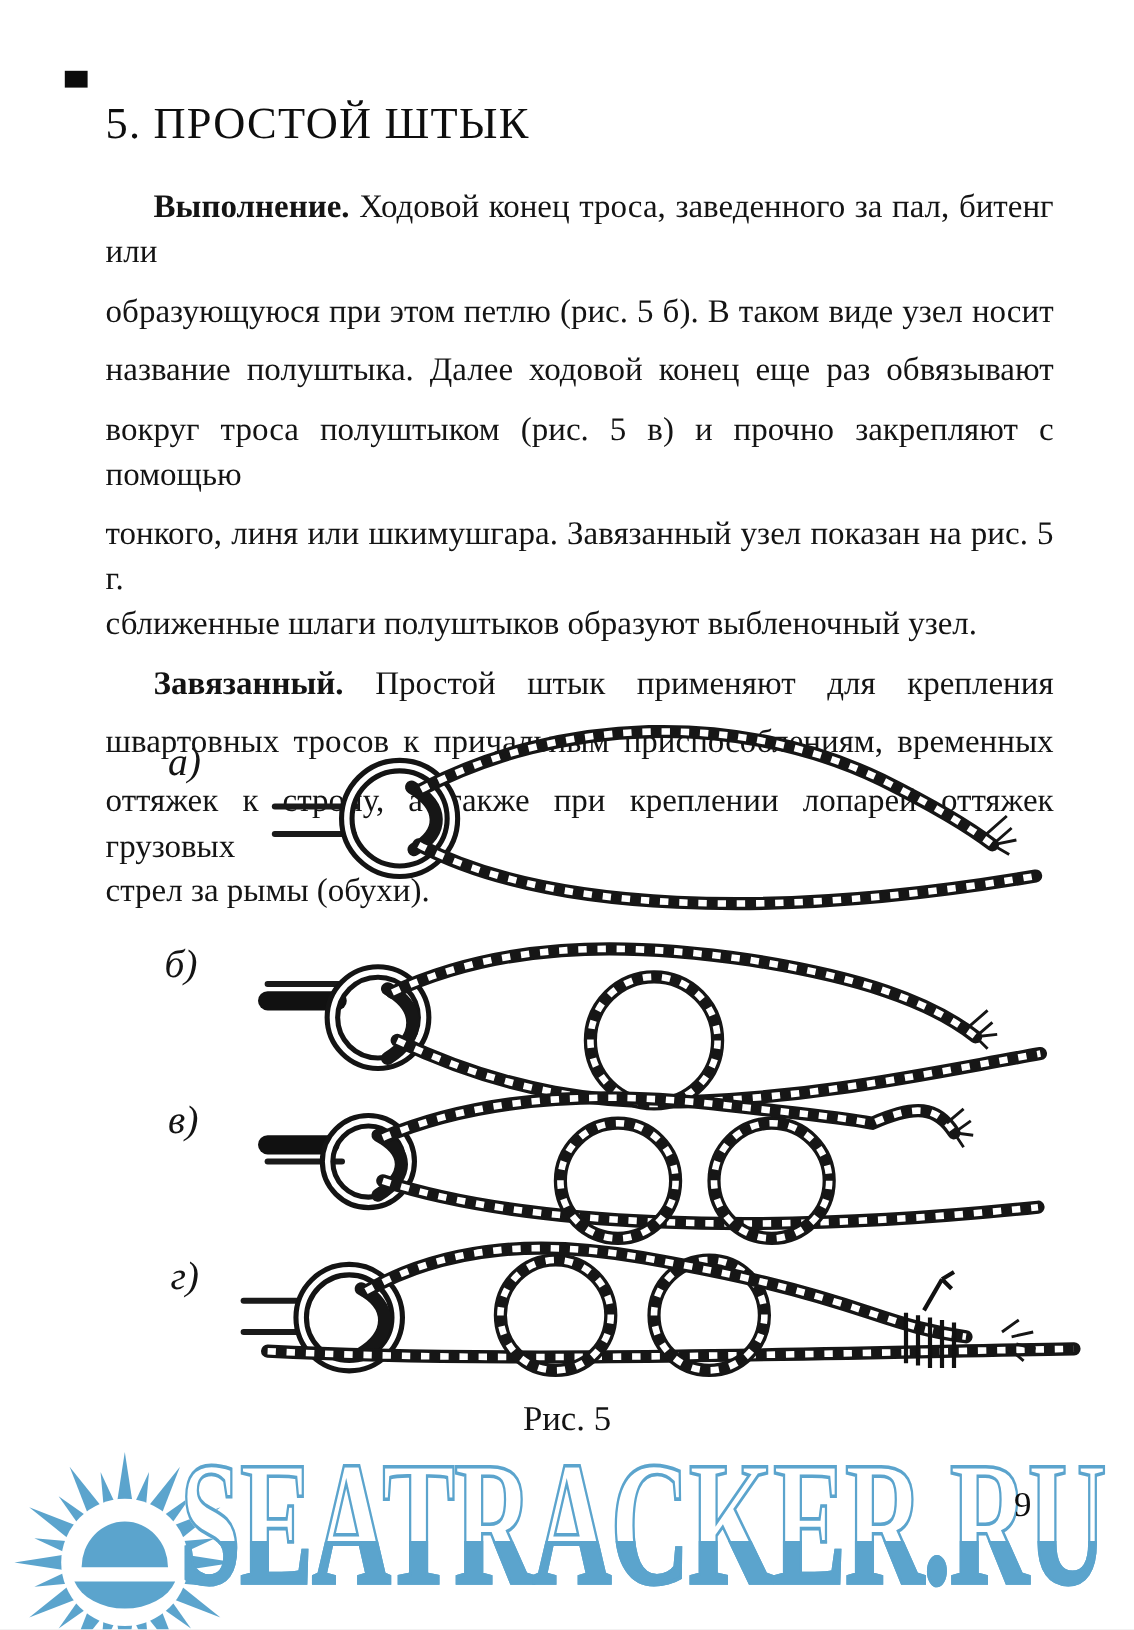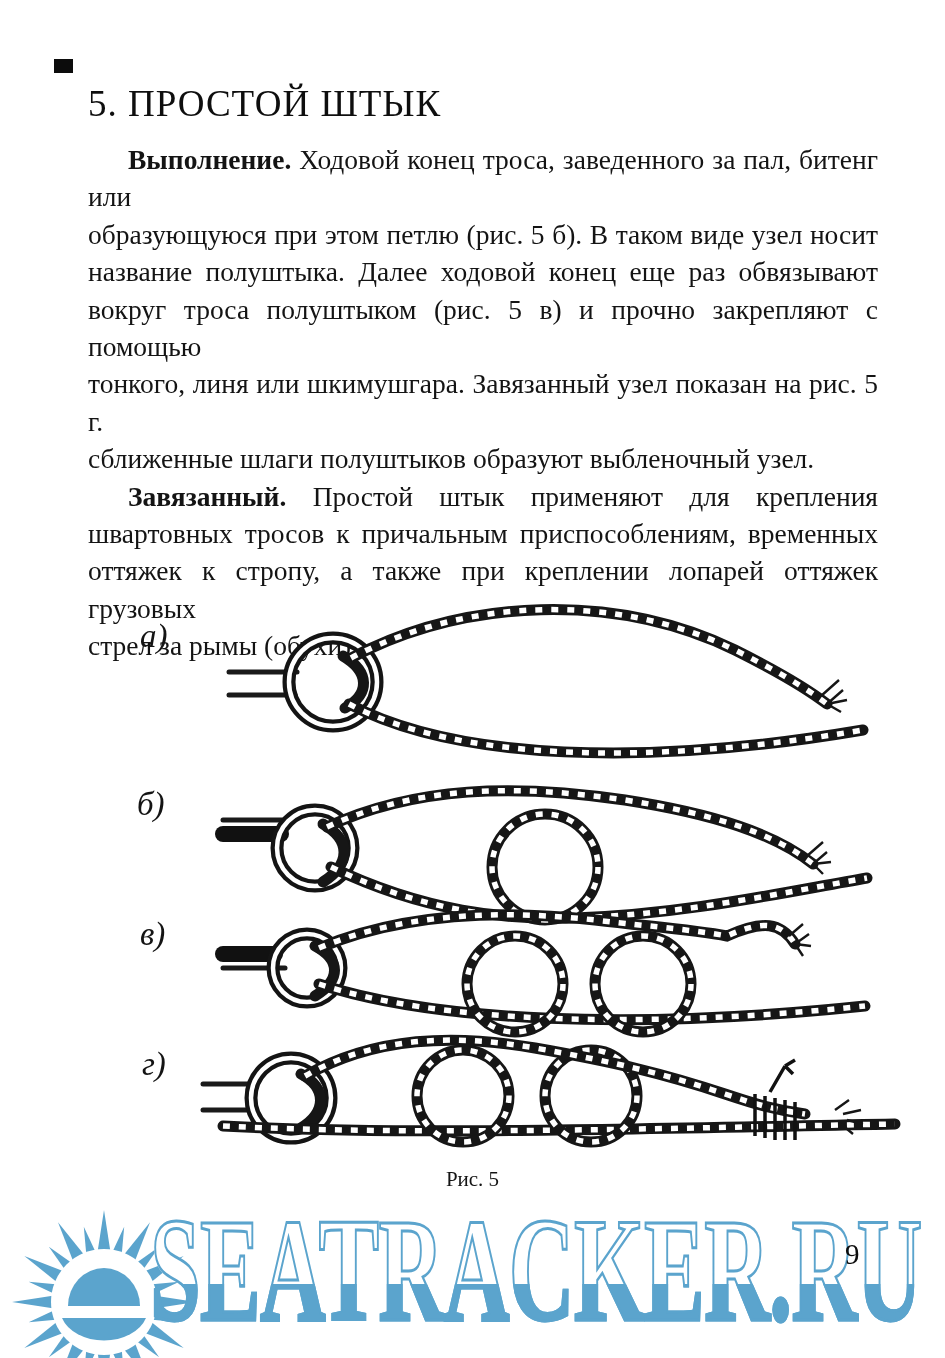--- a/index.html
+++ b/index.html
@@ -11,40 +11,40 @@
   .artifact{position:absolute;background:#0c0c0c;}
   .title{
     position:absolute;left:88px;top:82px;width:800px;
     font-size:37px;font-weight:normal;letter-spacing:1px;color:#0e0e0e;
   }
   .textblock{position:absolute;left:88px;top:141px;width:790px;}
   .line{
     display:block;font-size:27.5px;line-height:37.4px;
     white-space:normal;color:#141414;
   }
-  .j{text-align:justify;text-align-last:justify;}
+  .j{text-align:justify;text-align-last:justify;margin-top:12px;}
   .last{text-align:left;}
   .indent{text-indent:40px;}
   .lead{font-weight:bold;}
   .fig-label{
     position:absolute;font-style:italic;font-size:33px;color:#141414;
     font-family:"Liberation Serif","DejaVu Serif",serif;
   }
   .knot{position:absolute;}
   .rope{fill:none;stroke:#161616;stroke-width:11;stroke-linecap:round;}
   .twist{fill:none;stroke:#ffffff;stroke-width:5.5;stroke-dasharray:7 9;stroke-linecap:butt;}
   .thin{fill:none;stroke:#1a1a1a;stroke-width:5;stroke-linecap:round;}
   .rod{fill:none;stroke:#111;stroke-width:16;stroke-linecap:round;}
   .fray{fill:none;stroke:#161616;stroke-width:2.4;}
   .seize{fill:none;stroke:#111;stroke-width:3.5;}
   .ringo{fill:none;stroke:#141414;stroke-width:13;}
   .ringi{fill:none;stroke:#ffffff;stroke-width:4.5;}
   .caption{
     position:absolute;left:0;top:1167px;width:945px;text-align:center;
-    font-size:21px;color:#141414;
+    font-size:29px;color:#141414;
   }
   .pagenum{
     position:absolute;left:845px;top:1238px;font-size:29px;color:#0c0c0c;z-index:5;
   }
   .watermark{position:absolute;left:0;top:1200px;width:811px;height:158px;z-index:3;}
   .wm-sun{position:absolute;left:0;top:10px;}
   .wm-text{
     position:absolute;left:150px;top:6px;height:150px;
     font-family:"Liberation Serif","DejaVu Serif",serif;font-weight:bold;
     font-size:148px;line-height:128px;letter-spacing:-1px;white-space:nowrap;

